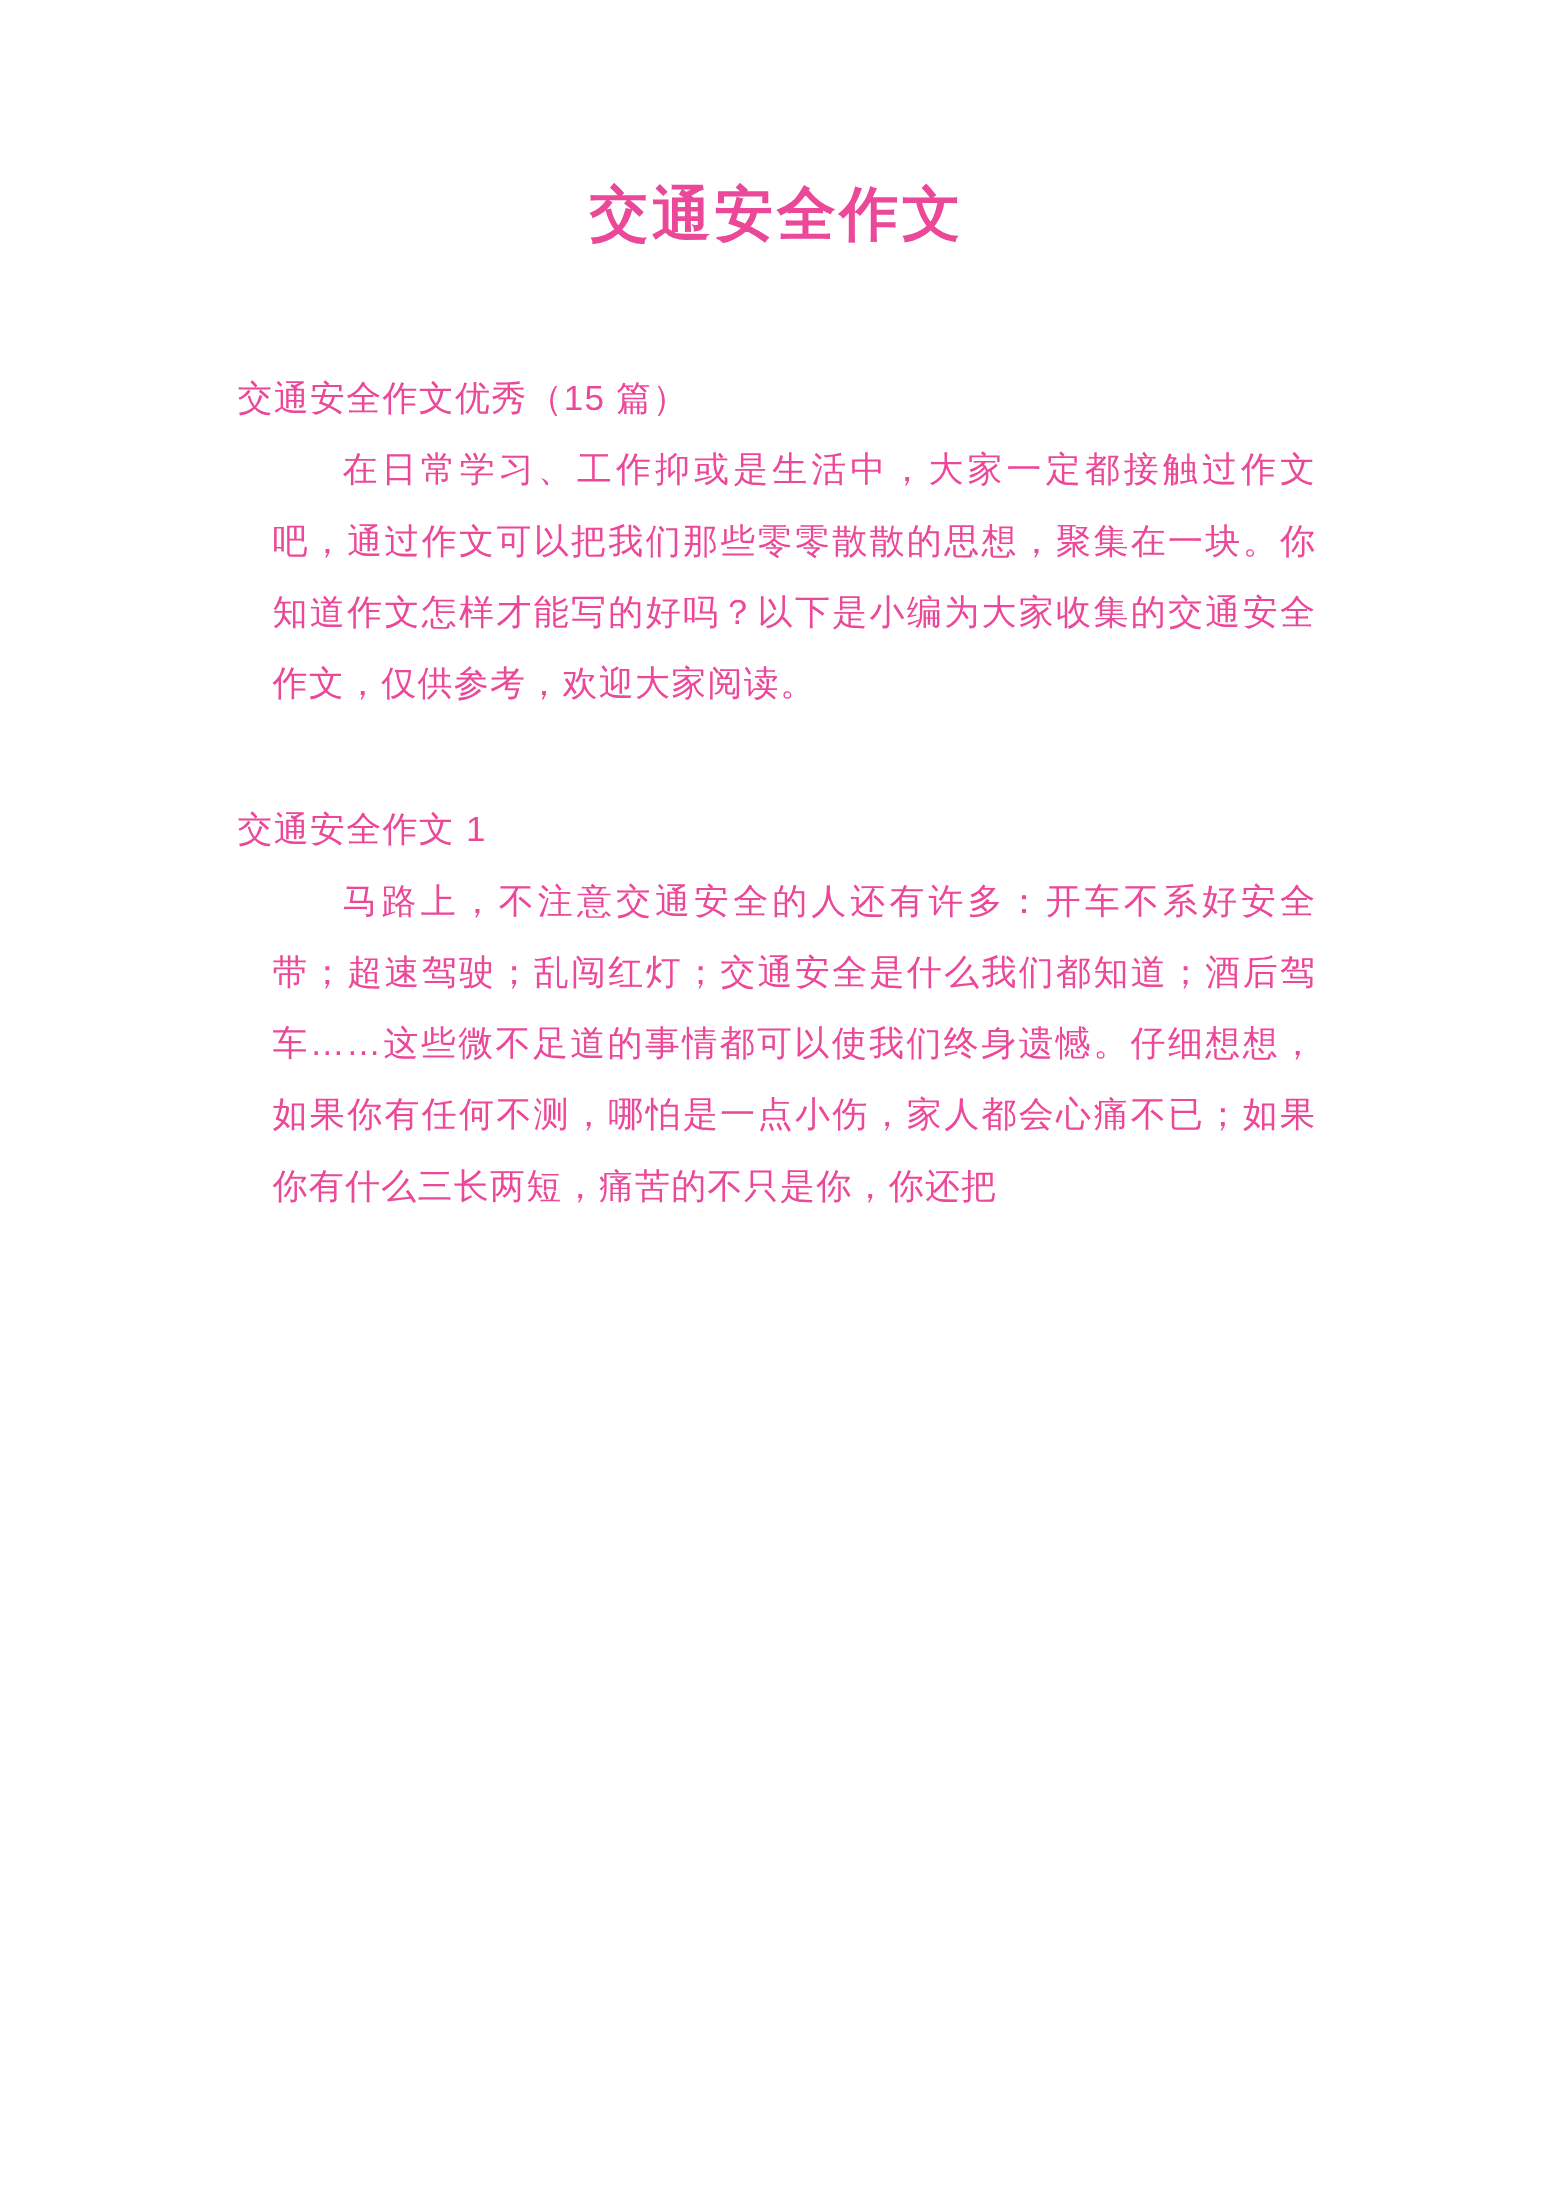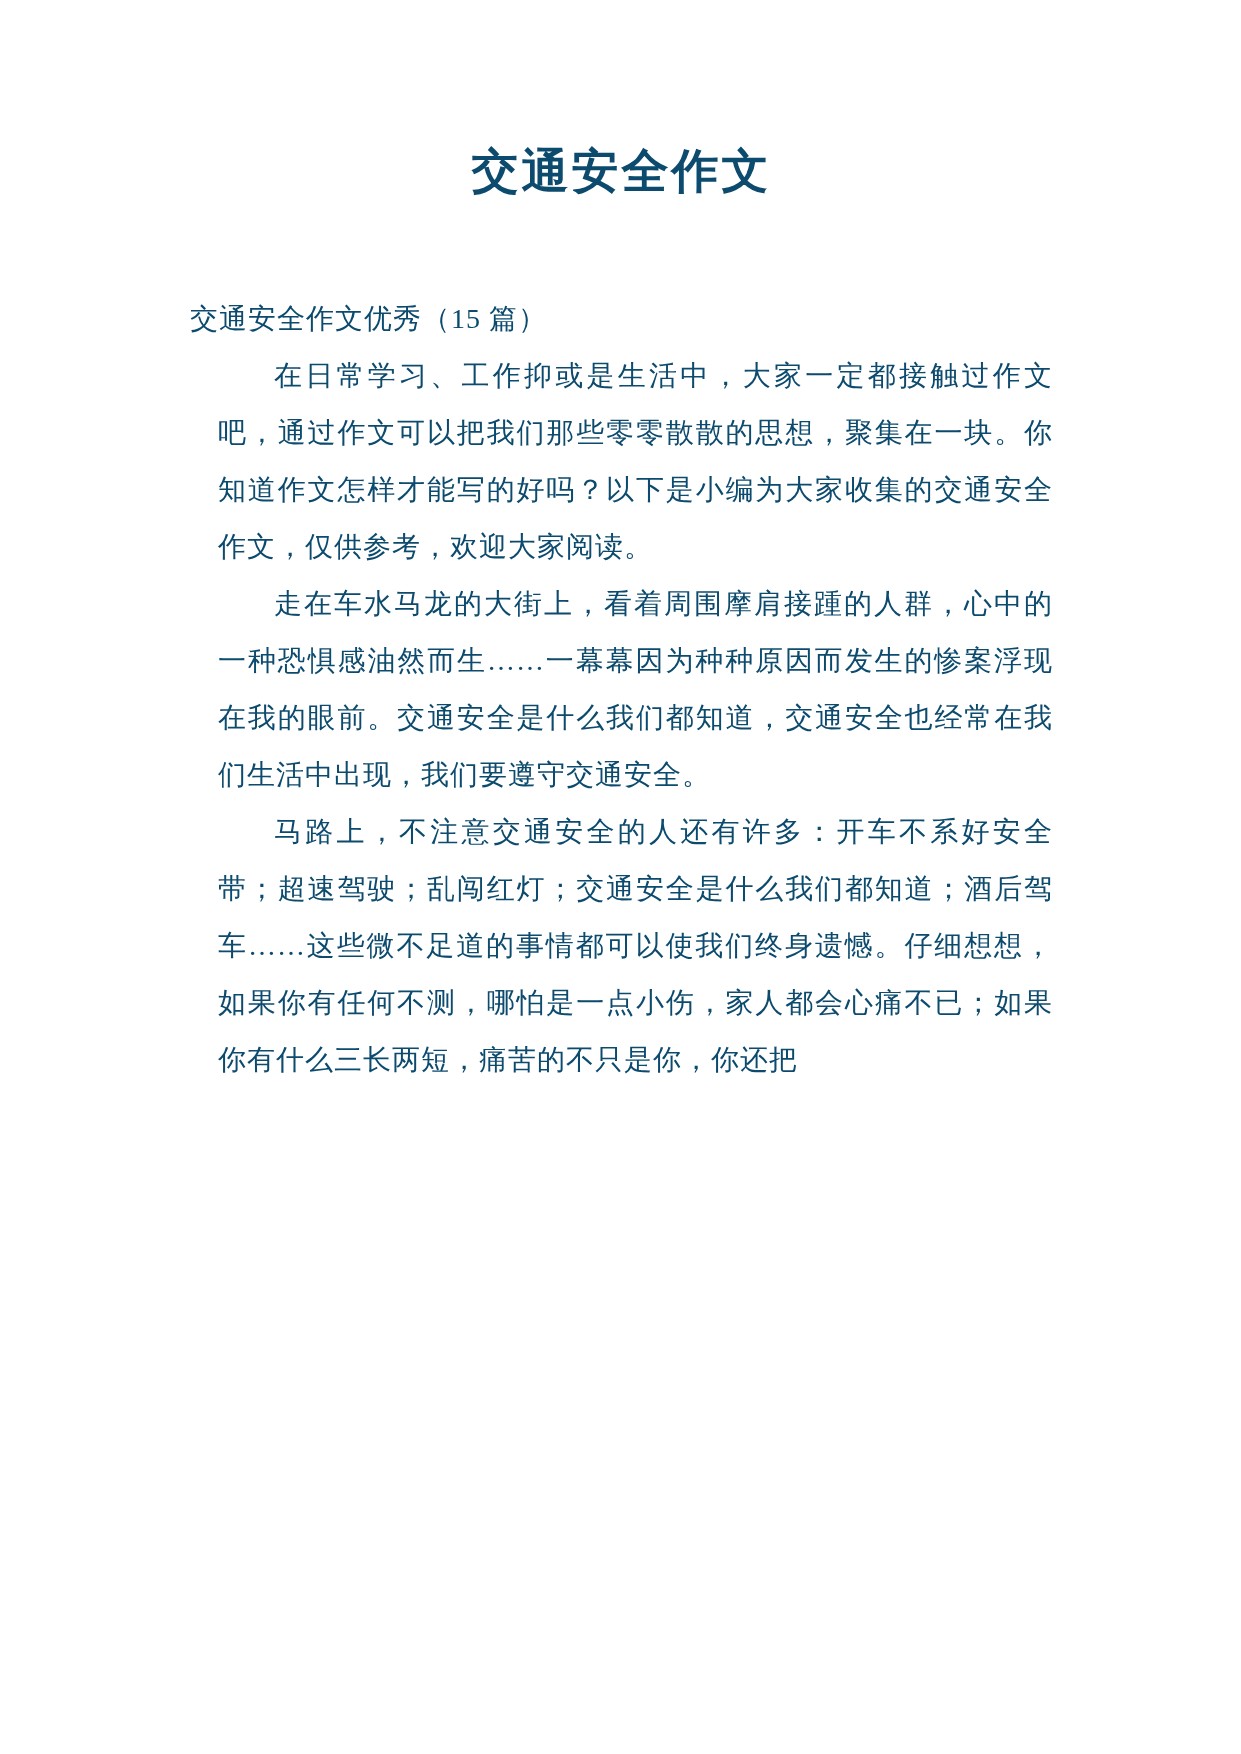--- a/index.html
+++ b/index.html
@@ -6,25 +6,25 @@
     margin: 0;
     padding: 0;
     background: #ffffff;
   }
   .page {
     position: relative;
     width: 1241px;
     height: 1754px;
     margin: 0 auto;
     background: #ffffff;
-    color: #0c4a6e;
+    color: #ec4899;
     box-sizing: border-box;
     padding: 140px 188px 0 190px;
     overflow: hidden;
-    font-family: Liberation Serif, serif;
+    font-family: Liberation Sans, sans-serif;
   }
   .doc-title {
     font-size: 47px;
     line-height: 62px;
     font-weight: 700;
     text-align: center;
     letter-spacing: 3px;
     margin: 0 0 88px 0;
   }
   .doc-body p {
@@ -45,16 +45,16 @@
   }
 </style>
 </head>
 <body>
 
 <div class="page">
   <h1 class="doc-title">交通安全作文</h1>
   <div class="doc-body">
       <p class="">交通安全作文优秀（15 篇）</p>
       <p class="indent">在日常学习、工作抑或是生活中，大家一定都接触过作文吧，通过作文可以把我们那些零零散散的思想，聚集在一块。你知道作文怎样才能写的好吗？以下是小编为大家收集的交通安全作文，仅供参考，欢迎大家阅读。</p>
-      <p class="indent">走在车水马龙的大街上，看着周围摩肩接踵的人群，心中的一种恐惧感油然而生……一幕幕因为种种原因而发生的惨案浮现在我的眼前。交通安全是什么我们都知道，交通安全也经常在我们生活中出现，我们要遵守交通安全。</p>
+      <p class=" gap-before">交通安全作文 1</p>
       <p class="indent">马路上，不注意交通安全的人还有许多：开车不系好安全带；超速驾驶；乱闯红灯；交通安全是什么我们都知道；酒后驾车……这些微不足道的事情都可以使我们终身遗憾。仔细想想，如果你有任何不测，哪怕是一点小伤，家人都会心痛不已；如果你有什么三长两短，痛苦的不只是你，你还把</p>
     </div>
 </div>
 
 </body></html>

